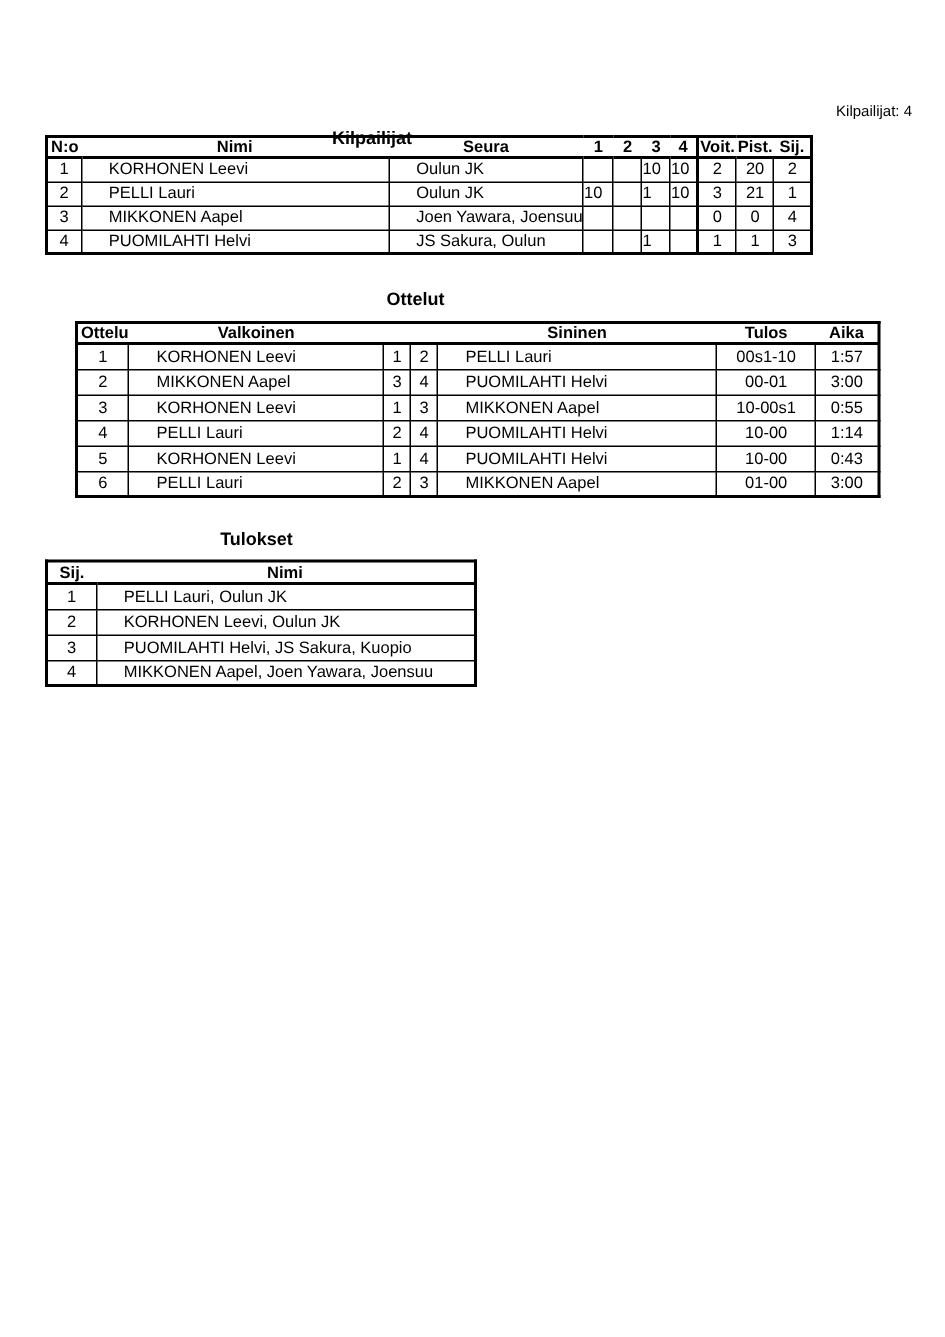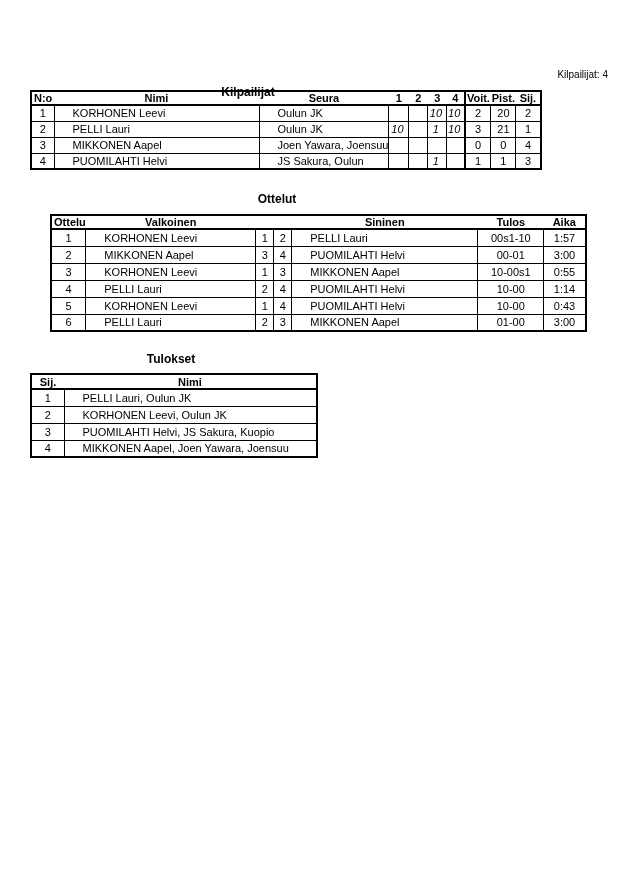--- a/index.html
+++ b/index.html
@@ -52,21 +52,21 @@
   }
   td { border: 1px solid #000; }
   th {
     border: none;
     border-bottom: 2px solid #000;
     font-weight: bold;
   }
   .bl2 { border-left: 2px solid #000 !important; }
   .al { text-align: left; padding-left: 18px; }
   .ac { text-align: center; }
-  .ar { text-align: center; padding-right: 3px; font-style: italic; }
+  .ar { text-align: left; padding-right: 3px; }
   .hl { text-align: left; padding-left: 2px; }
   #table-kilpailijat { left: 30px; top: 90px; }
   #table-kilpailijat th { height: 14px; }
   #table-kilpailijat td { height: 16px; }
   #table-ottelut { left: 30px; top: 214px; margin-left: 20px; }
   #table-ottelut th { height: 13px; }
   #table-ottelut td { height: 17px; }
   #table-tulokset { left: 30px; top: 373px; }
   #table-tulokset th { height: 15px; }
   #table-tulokset td { height: 17px; }

